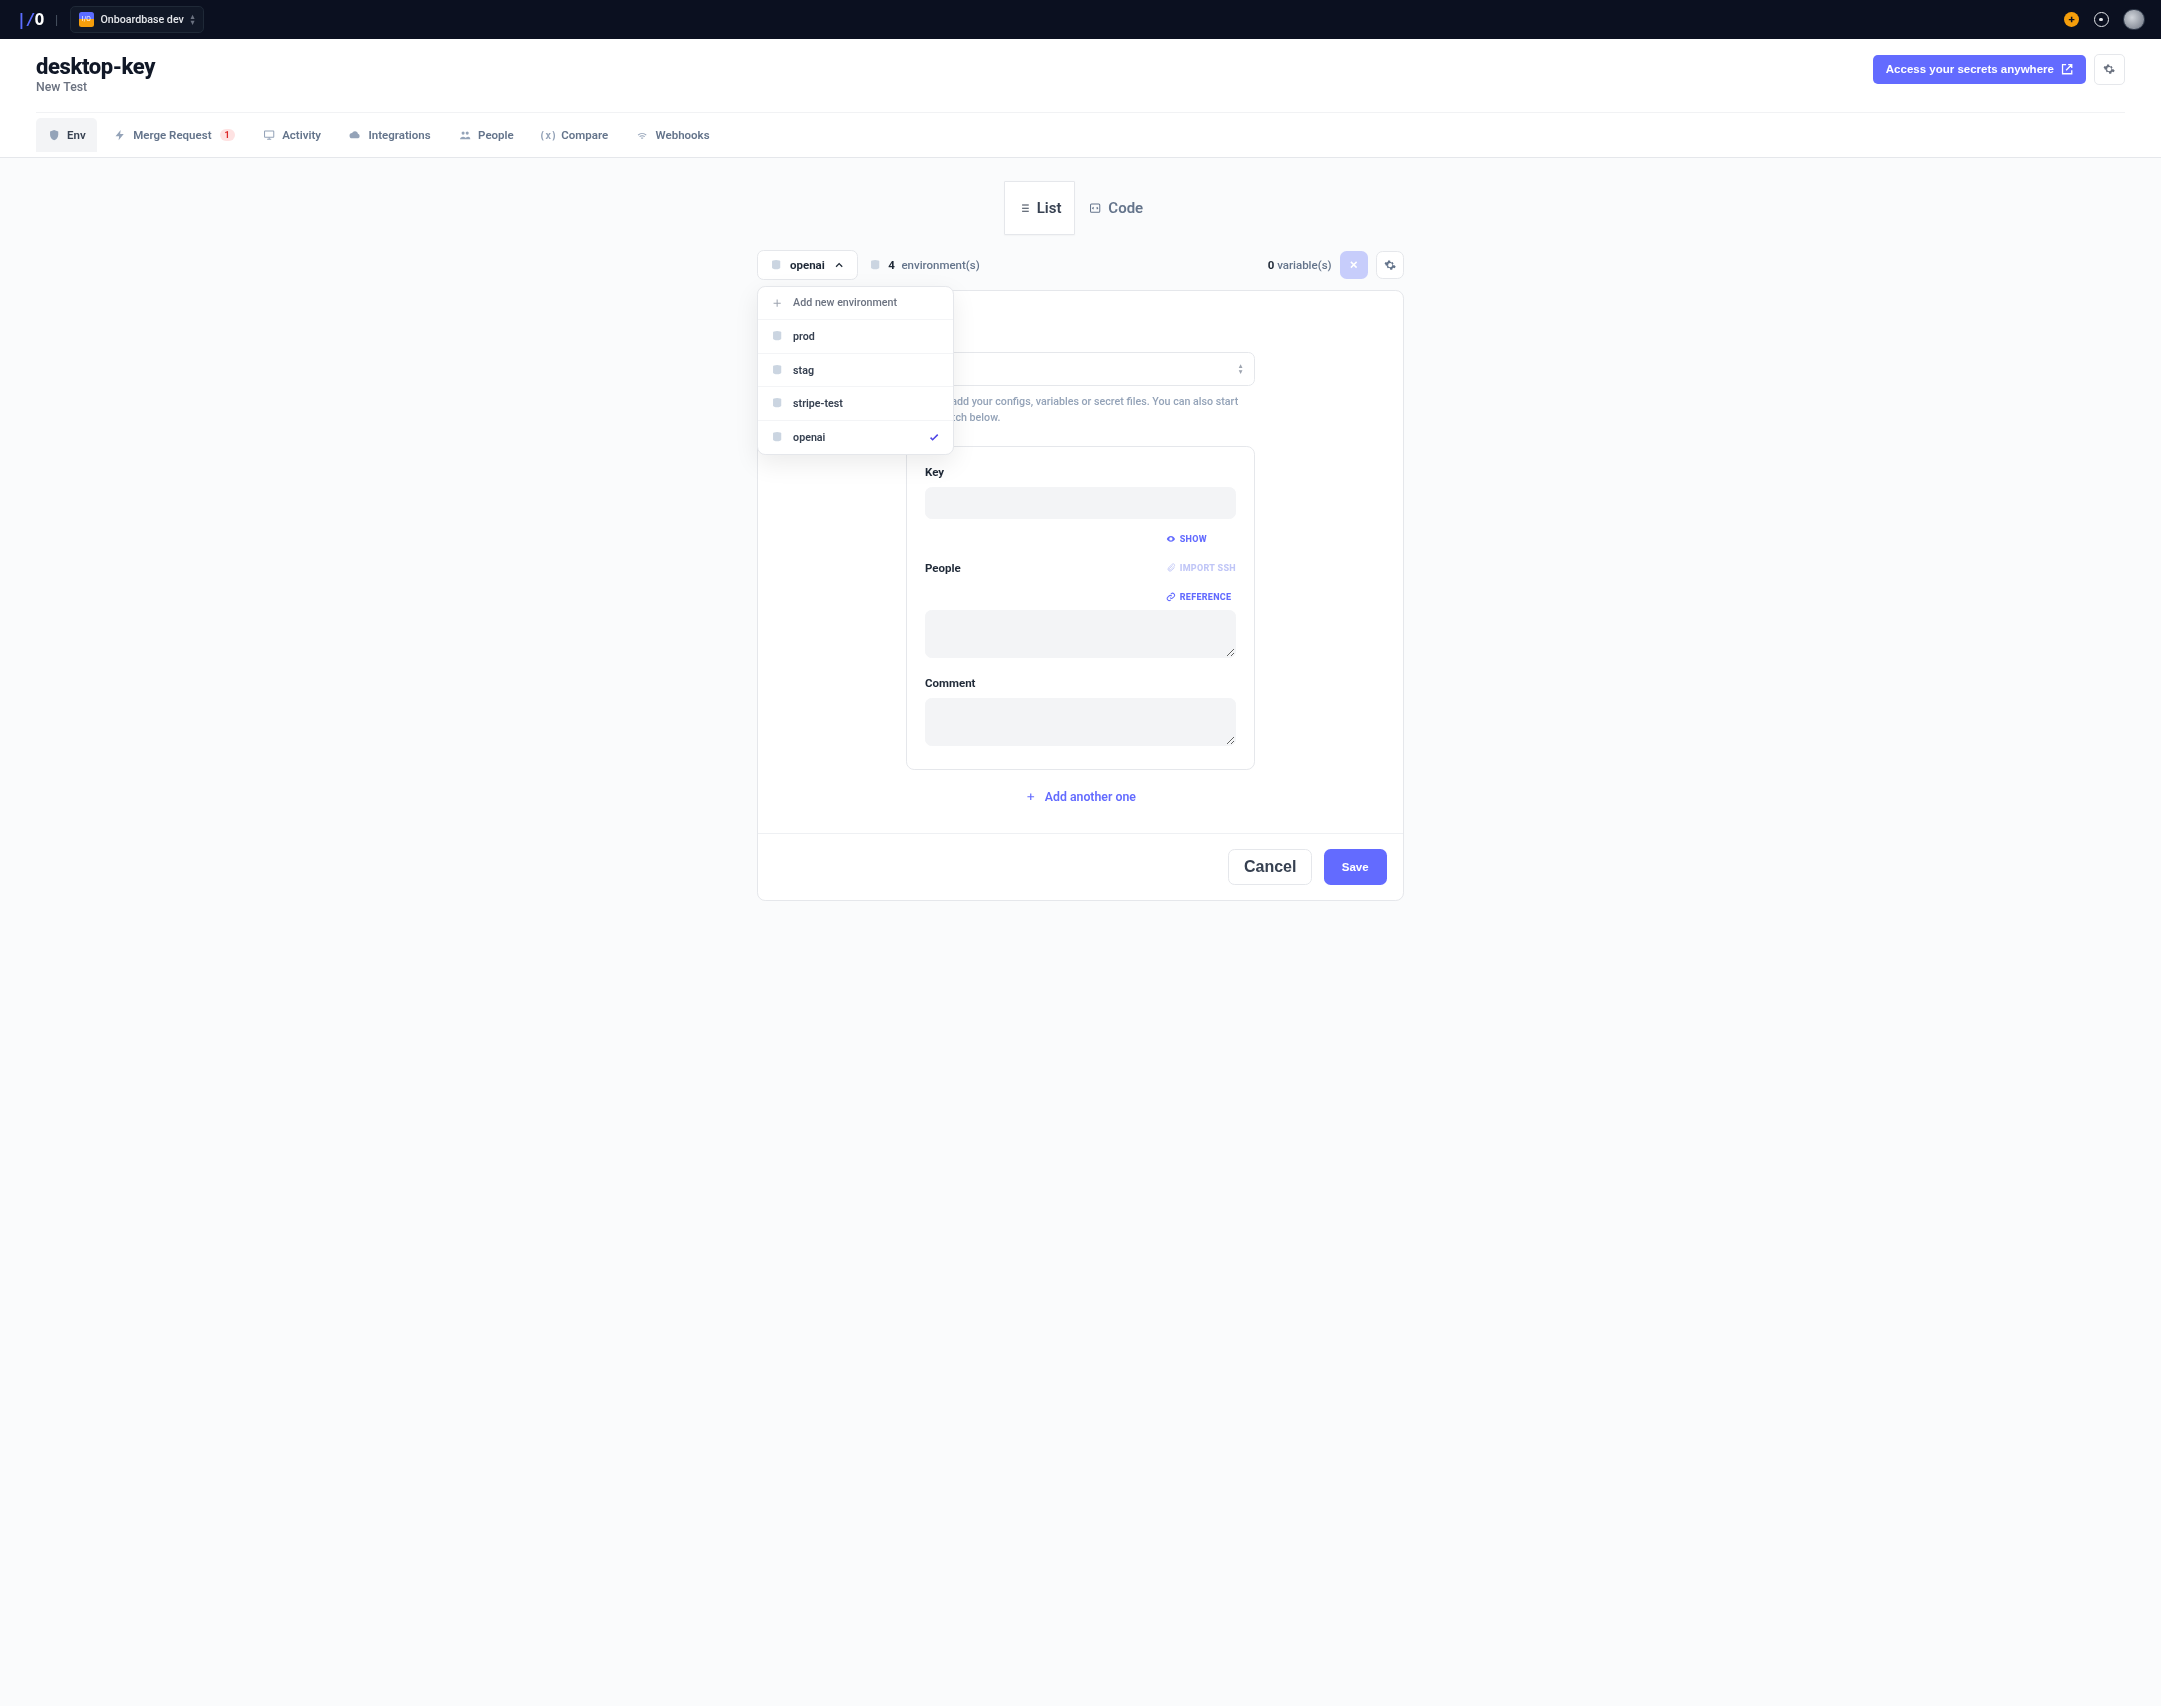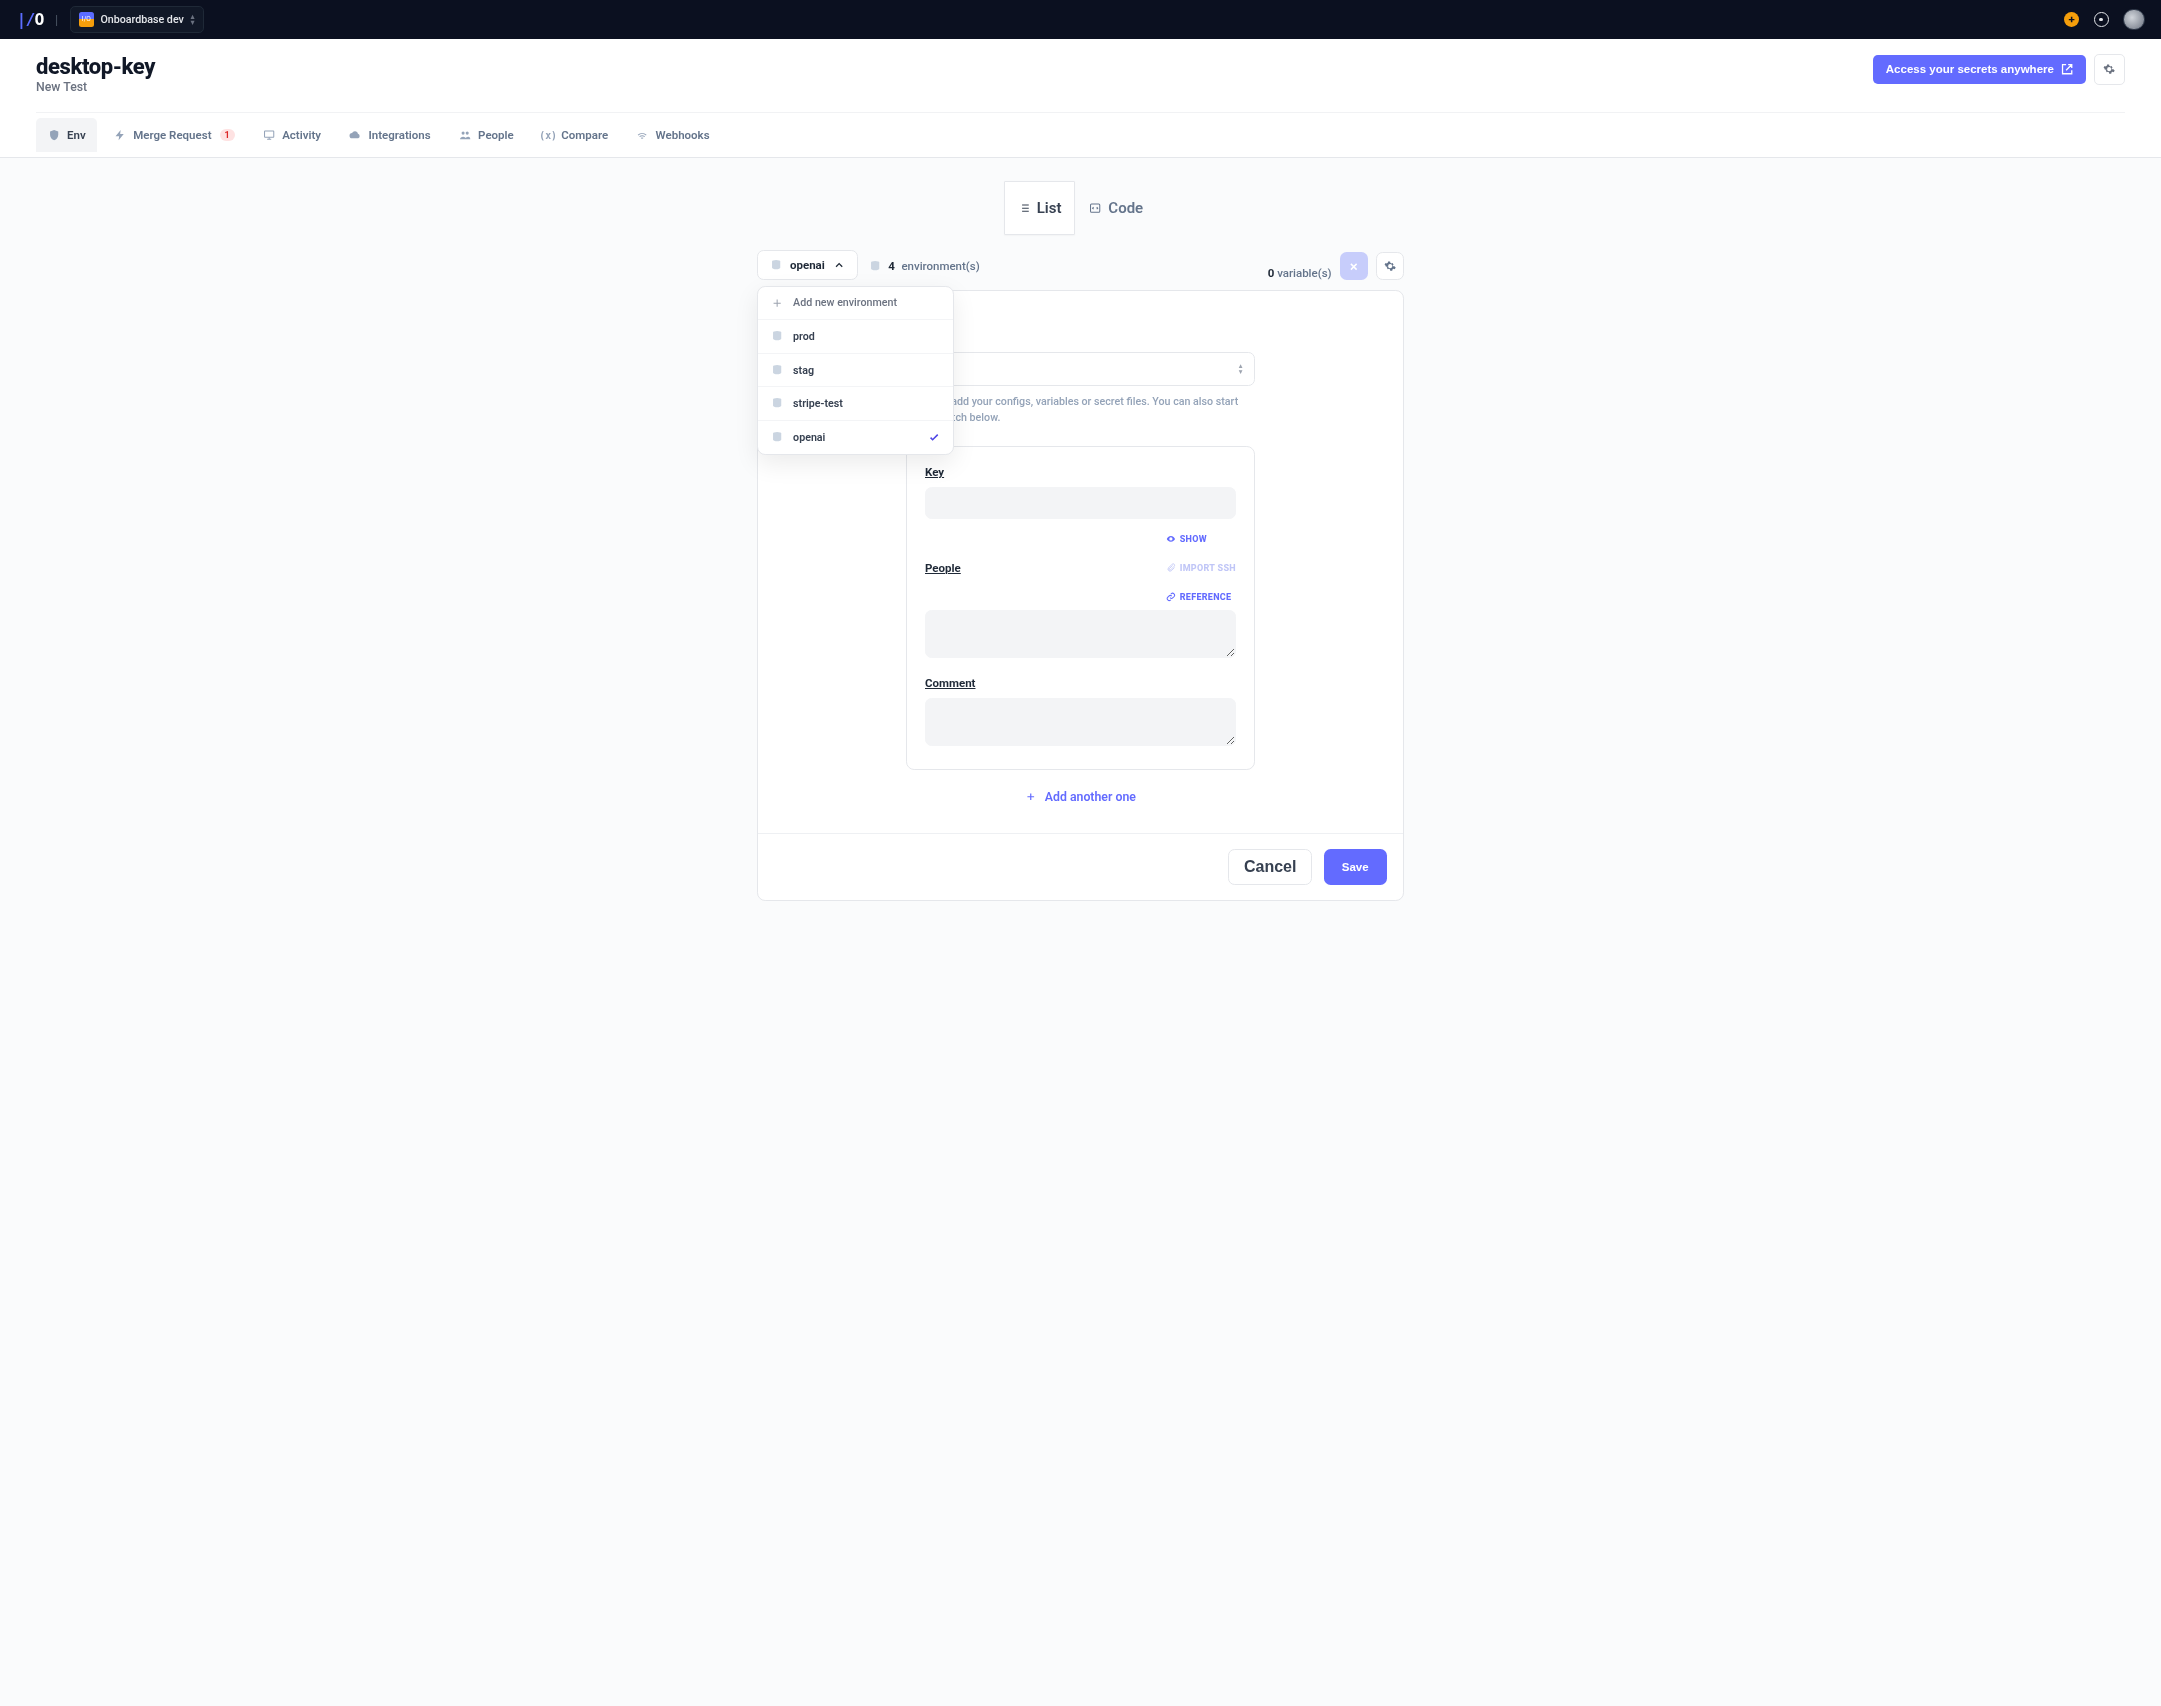--- a/index.html
+++ b/index.html
@@ -38,21 +38,21 @@
   .badge-count { background:#fee2e2; color:#dc2626; font-size:9px; font-weight:700; padding:0.8px 4.9px; border-radius:8.2px; margin-left:1.6px;}
   
   
   .view-switch { display:flex; justify-content:center; margin:23px 0 14.8px; }
   .seg { display:inline-flex; background:transparent; }
   .seg-btn { display:inline-flex; align-items:center; gap:6.6px; padding:17px 13px; border:0.8px solid transparent; border-radius:1px; font-weight:600; color:#64748b; cursor:pointer; font-size:15px;}
   .seg-btn.active { background:#fff; border-color:#e5e7eb; color:#374151; box-shadow:0 0.8px 1.6px rgba(0,0,0,0.03);}
   
   
   .content-wrap { max-width: 647px; margin: 0 auto 49px; }
-  .env-bar { display:flex; align-items:flex-end; gap:8.2px; margin-bottom:9.8px; position:relative;}
+  .env-bar { display:flex; align-items:center; gap:8.2px; margin-bottom:9.8px; position:relative;}
   .env-select { display:inline-flex; align-items:center; gap:8.2px; background:#fff; border:0.8px solid #e5e7eb; border-radius:6.6px; padding:7.4px 11.5px; font-weight:700; color:#1f2937; cursor:pointer; font-size:11.5px;}
   .env-count { display:inline-flex; align-items:center; gap:6.6px; color:#64748b; font-weight:500; padding:7.4px 3.3px;}
   .env-count .n { color:#1f2937; font-weight:700; }
   .env-spacer { flex:1; }
   .var-count { color:#64748b; font-weight:500; }
   .var-count .n { color:#1f2937; font-weight:700; }
   .x-btn { width:28px; height:28px; border-radius:6.6px; background:#c7cdfb; display:flex; align-items:center; justify-content:center; color:#fff; cursor:pointer; }
   .gear-btn { width:28px; height:28px; border-radius:6.6px; border:0.8px solid #e5e7eb; background:#fff; display:flex; align-items:center; justify-content:center; color:#64748b; cursor:pointer;}
   
   
@@ -64,21 +64,21 @@
   .stack-icon { color:#cbd5e1; }
   
   
   .panel { background:#fff; border:0.8px solid #e5e7eb; border-radius:8.2px; overflow:hidden; }
   .panel-body { padding: 23px 148px 23px 148px; }
   .opt-label-hidden { height:38px; }
   .select-box { border:0.8px solid #e5e7eb; border-radius:6.6px; padding:9px 11.5px; display:flex; align-items:center; justify-content:space-between; color:#374151; cursor:pointer; font-size:11.5px; font-weight:500;}
   .helper-text { color:#94a3b8; font-size:10.7px; margin-top:8.2px; line-height:1.5; font-weight:500;}
   
   .kv-card { border:0.8px solid #e5e7eb; border-radius:8.2px; padding:18px 18px 19.7px; margin-top:19.7px;}
-  .field-label { font-weight:700; color:#1f2937; font-size:11.5px; margin-bottom:8.2px; display:block;text-decoration:underline;}
+  .field-label { font-weight:700; color:#1f2937; font-size:11.5px; margin-bottom:8.2px; display:block;}
   .value-head { display:flex; align-items:center; justify-content:space-between; margin-bottom:8.2px;}
   .value-actions { display:flex; gap:19px;flex-direction:column; }
   .mini-link { color:#636bff; font-size:9px; font-weight:800; letter-spacing:0.3px; display:inline-flex; align-items:center; gap:4.1px; cursor:pointer; text-transform:uppercase;}
   .mini-link.muted { color:#c0c6f7; }
   .text-input { width:100%; background:#f3f4f6; border:0.8px solid #f3f4f6; border-radius:6.6px; padding:9px 9.8px; font-size:11.5px; color:#111827; }
   textarea.text-input { resize:both; min-height:46px; font-family:inherit;}
   .field-gap { margin-top:14.8px; }
   
   .add-another { display:flex; align-items:center; justify-content:center; gap:8.2px; color:#636bff; font-weight:600; font-size:12.3px; padding:19.7px 0 6.6px; cursor:pointer;}
   

